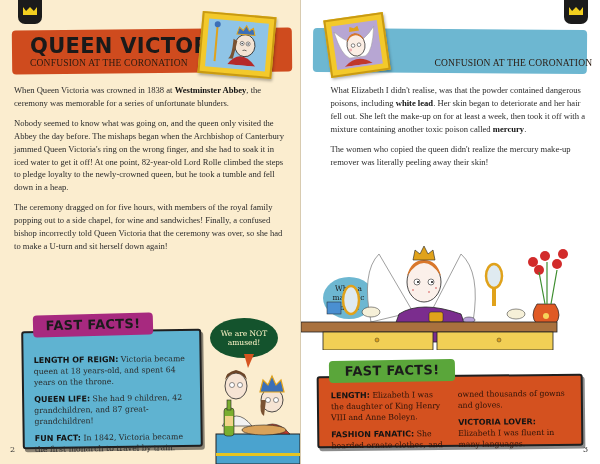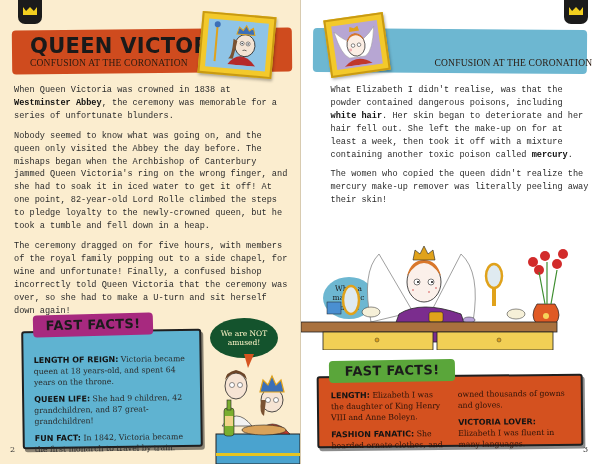--- a/index.html
+++ b/index.html
@@ -11,21 +11,21 @@
   .tab{position:absolute;top:0;width:24px;height:24px;background:#1b1b1b;border-radius:0 0 7px 7px;}
   .tab .crown{position:absolute;left:5px;top:7px;width:14px;height:8px;background:#f1cf1f;
      clip-path:polygon(0 100%,0 0,22% 50%,50% 0,78% 50%,100% 0,100% 100%);}
   .banner{position:absolute;height:44px;border-radius:4px;}
   .left .banner{left:12px;top:29px;width:280px;background:#cf4b1e;transform:rotate(-0.6deg);}
   .right .banner{left:12px;top:29px;width:274px;background:#6db7d1;transform:rotate(0.4deg);}
   .title{position:absolute;font-family:"DejaVu Sans",sans-serif;font-weight:bold;font-size:21px;color:#1a1a1a;letter-spacing:0.3px;line-height:1;}
   .subtitle{position:absolute;font-family:Liberation Serif, serif;font-size:9.5px;color:#2a1a10;letter-spacing:0.2px;}
   .portrait{position:absolute;width:70px;height:58px;background:#f3c92b;border:2px solid #c99a12;box-shadow:1px 2px 3px rgba(0,0,0,.3);}
   .portrait .inner{position:absolute;left:5px;top:5px;right:5px;bottom:5px;}
-  .body-text{position:absolute;font-family:Liberation Mono, monospace;font-size:8.6px;line-height:12.9px;color:#2b2b2b;}
+  .body-text{position:absolute;font-family:Liberation Serif, serif;font-size:8.6px;line-height:12.9px;color:#2b2b2b;}
   .body-text p{margin:0 0 7px 0;}
   .body-text b{font-weight:bold;color:#111;}
   .facts-box{position:absolute;border:2px solid #1f1f1f;border-radius:3px;box-shadow:2px 3px 0 rgba(0,0,0,.45);}
   .facts-tab{position:absolute;font-family:"DejaVu Sans",sans-serif;font-weight:bold;font-size:13px;color:#1b1b1b;text-align:center;border-radius:4px;letter-spacing:0.3px;}
   .fact{font-family:"DejaVu Serif",serif;font-size:7.8px;line-height:11px;color:#2a2a2a;margin-bottom:6px;}
   .fact b{font-family:"DejaVu Sans",sans-serif;font-weight:bold;font-size:8px;color:#141414;}
   .page-num{position:absolute;bottom:10px;font-family:"DejaVu Serif",serif;font-size:8px;color:#333;}
   .bubble{position:absolute;border-radius:50%;font-family:"DejaVu Serif",serif;font-size:7.5px;line-height:9.5px;text-align:center;display:flex;align-items:center;justify-content:center;}
   .bubble .tail{position:absolute;width:0;height:0;}
   svg{display:block;}
@@ -58,21 +58,21 @@
           <circle cx="35" cy="22" r="0.7" fill="#111"></circle>
           <circle cx="41" cy="22" r="0.7" fill="#111"></circle>
           <path d="M36 29 Q38 28 40 29" stroke="#222" stroke-width="0.6" fill="none"></path>
         </svg>
       </div>
     </div>
 
     <div class="body-text" style="left:14px;top:84px;width:276px;">
       <p><span>When Queen Victoria was crowned in 1838 at </span><b>Westminster Abbey</b><span>, the ceremony was memorable for a series of unfortunate blunders.</span></p>
       <p>Nobody seemed to know what was going on, and the queen only visited the Abbey the day before. The mishaps began when the Archbishop of Canterbury jammed Queen Victoria's ring on the wrong finger, and she had to soak it in iced water to get it off! At one point, 82-year-old Lord Rolle climbed the steps to pledge loyalty to the newly-crowned queen, but he took a tumble and fell down in a heap.</p>
-      <p>The ceremony dragged on for five hours, with members of the royal family popping out to a side chapel, for wine and unfortunate! Finally, a confused bishop incorrectly told Queen Victoria that the ceremony was over, so she had to make a U-turn and sit herself down again!</p>
+      <p>The ceremony dragged on for five hours, with members of the royal family popping out to a side chapel, for wine and sandwiches! Finally, a confused bishop incorrectly told Queen Victoria that the ceremony was over, so she had to make a U-turn and sit herself down again!</p>
     </div>
 
     <div class="facts-box" style="left:22px;top:330px;width:176px;height:114px;background:#5fb3d1;transform:rotate(-0.8deg);">
       <div style="position:absolute;left:10px;top:22px;width:158px;">
         <div class="fact"><b>LENGTH OF REIGN:</b><span> Victoria became queen at 18 years-old, and spent 64 years on the throne.</span></div>
         <div class="fact"><b>QUEEN LIFE:</b><span> She had 9 children, 42 grandchildren, and 87 great-grandchildren!</span></div>
         <div class="fact"><b>FUN FACT:</b><span> In 1842, Victoria became the first monarch to travel by train.</span></div>
       </div>
     </div>
     <div class="facts-tab" style="left:33px;top:314px;width:120px;height:22px;line-height:22px;background:#a7297f;transform:rotate(-1.5deg);">FAST FACTS!</div>
@@ -122,21 +122,21 @@
           <path d="M13 18 Q22 6 31 18 Q28 10 22 10 Q16 10 13 18Z" fill="#d9772b"></path>
           <path d="M17 8 L27 8 L26 3 L22 5 L18 3Z" fill="#e0a21b"></path>
           <circle cx="19" cy="22" r="1.8" fill="#fff" stroke="#222" stroke-width="0.5"></circle>
           <circle cx="25" cy="22" r="1.8" fill="#fff" stroke="#222" stroke-width="0.5"></circle>
           <circle cx="16" cy="26" r="1.5" fill="#f2b0b0"></circle>
         </svg>
       </div>
     </div>
 
     <div class="body-text" style="left:30px;top:84px;width:262px;">
-      <p><span>What Elizabeth I didn't realise, was that the powder contained dangerous poisons, including </span><b>white hair</b><span>. Her skin began to deteriorate and her hair fell out. She left the make-up on for at least a week, then took it off with a mixture containing another toxic poison called </span><b>mercury</b><span>.</span></p>
+      <p><span>What Elizabeth I didn't realise, was that the powder contained dangerous poisons, including </span><b>white lead</b><span>. Her skin began to deteriorate and her hair fell out. She left the make-up on for at least a week, then took it off with a mixture containing another toxic poison called </span><b>mercury</b><span>.</span></p>
       <p>The women who copied the queen didn't realize the mercury make-up remover was literally peeling away their skin!</p>
     </div>
 
     <div class="bubble" style="left:22px;top:238px;width:52px;height:42px;background:#6db7d1;color:#1a1a1a;margin-top:39px;">
       <span style="width:40px;">What a majestic mess!</span>
       <div class="tail" style="left:46px;top:22px;border-top:4px solid transparent;border-bottom:4px solid transparent;border-left:16px solid #6db7d1;"></div>
     </div>
 
     <svg style="position:absolute;left:0;top:242px;" width="300" height="108" viewBox="0 0 300 108">
       <path d="M78 12 Q60 30 70 80 L112 70 Z" fill="#ffffff" stroke="#888" stroke-width="0.8"></path>

